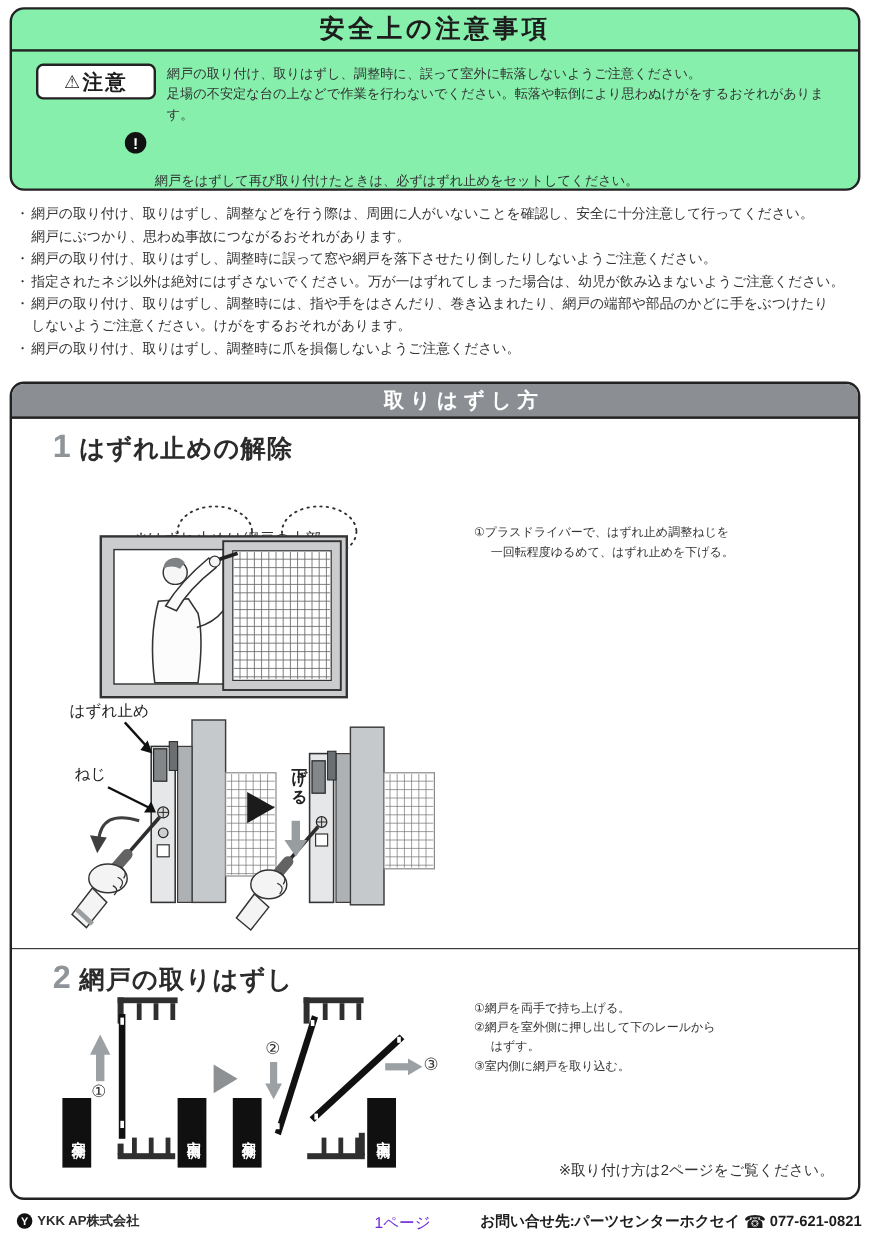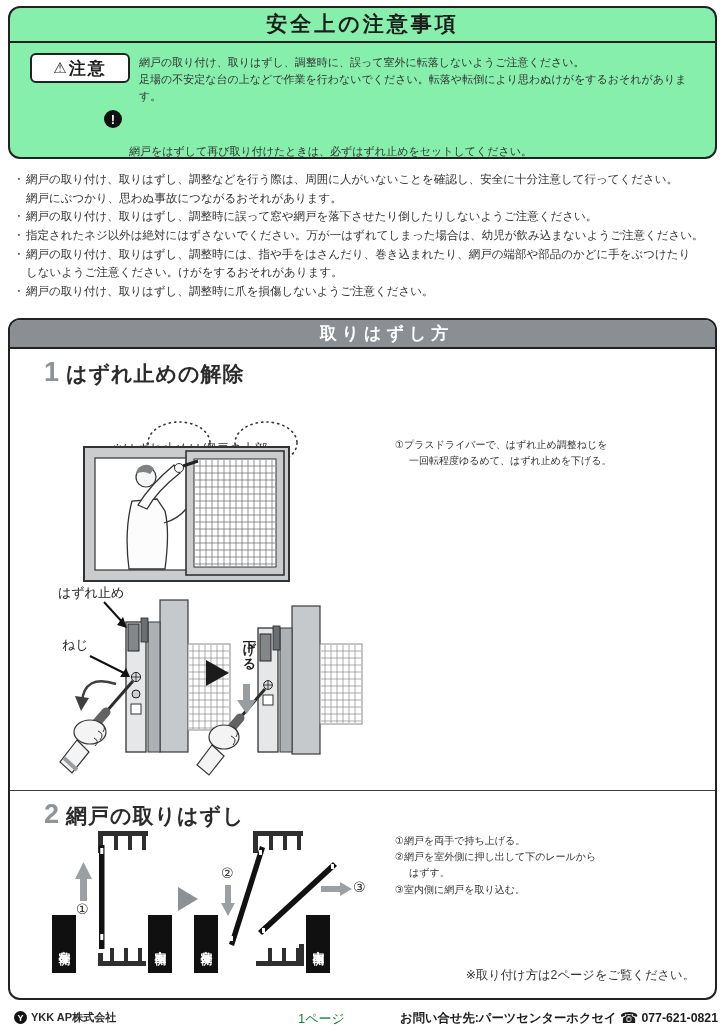--- a/index.html
+++ b/index.html
@@ -54,21 +54,21 @@
     display:flex; align-items:center; justify-content:center; }
   .circ { position:absolute; font-size:14px; color:#333; }
   .step2-note { position:absolute; right:20px; top:176px; font-size:12.3px; color:#333; }
 
   
   .footer { position:absolute; left:0; top:1008px; width:726px; height:24px; }
   .f-left { position:absolute; left:14px; top:2px; display:flex; align-items:center; gap:4px;
     font-size:11px; font-weight:600; color:#2b2b2b; }
   .logo { width:13px; height:13px; border-radius:50%; background:#111; color:#fff; font-size:9px;
     font-weight:800; display:flex; align-items:center; justify-content:center; }
-  .f-center { position:absolute; left:298px; top:2px; font-size:13px; color:#15803d; }
+  .f-center { position:absolute; left:312px; top:2px; font-size:13px; color:#6d28d9; }
   .f-right { position:absolute; right:8px; top:1px; font-size:12.3px; font-weight:bold; color:#1d1d1d;
     display:flex; align-items:center; gap:3px; }
   .f-right .tel { font-size:15px; }
   svg { display:block; }
 </style>
 </head>
 <body>
 
 <div class="page">
 

